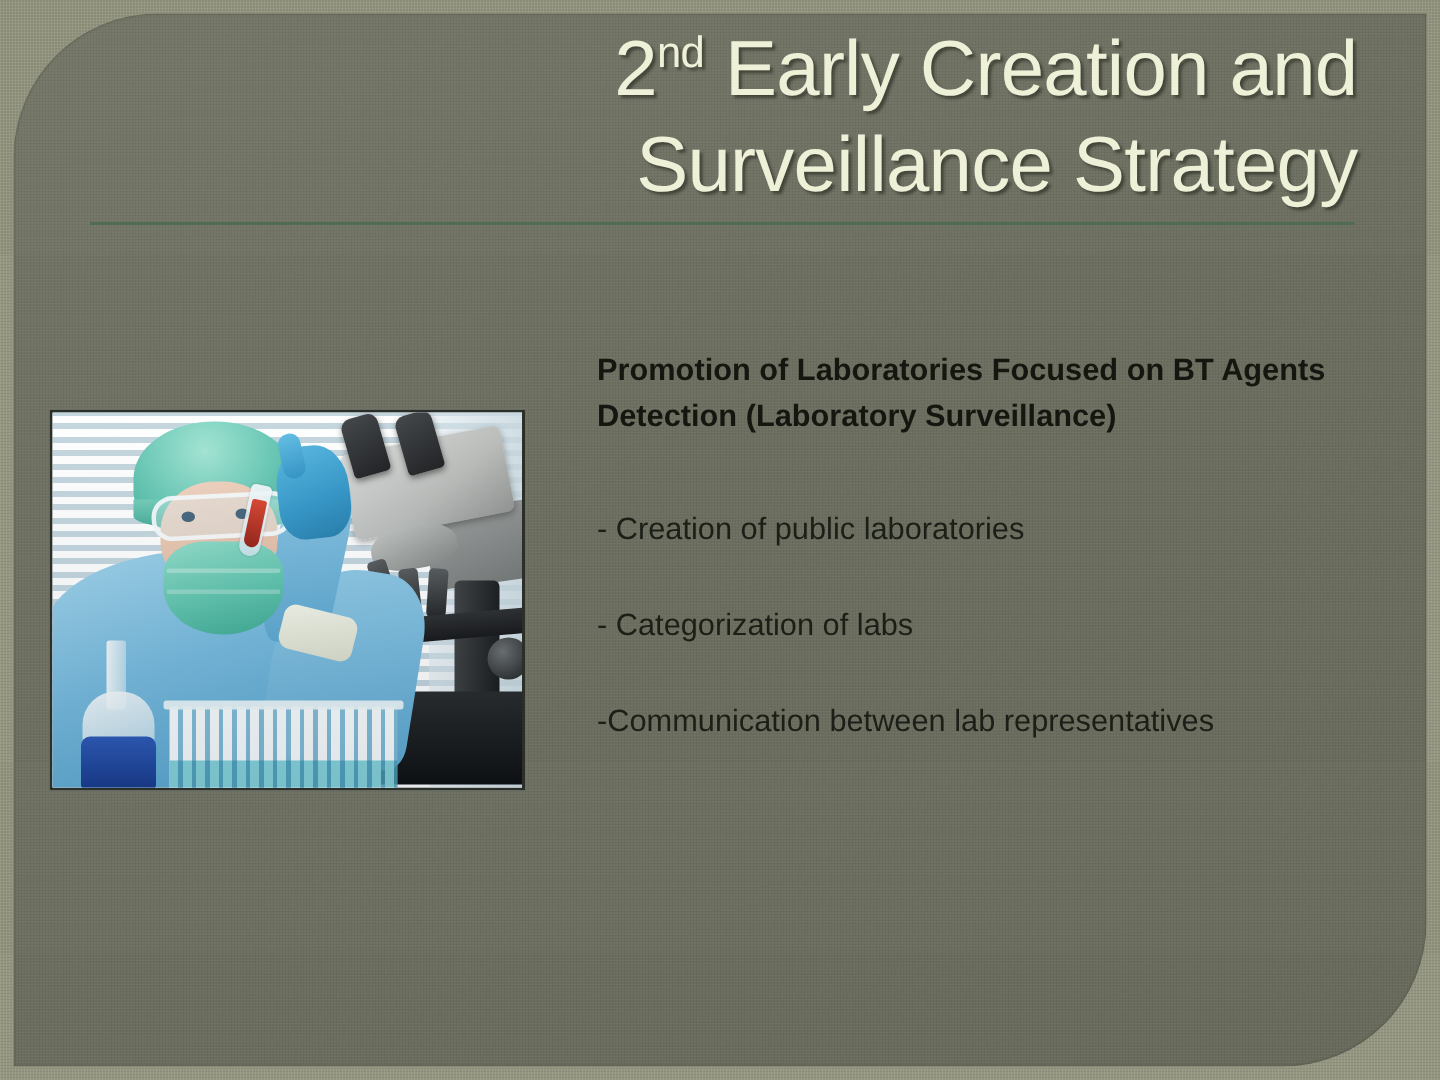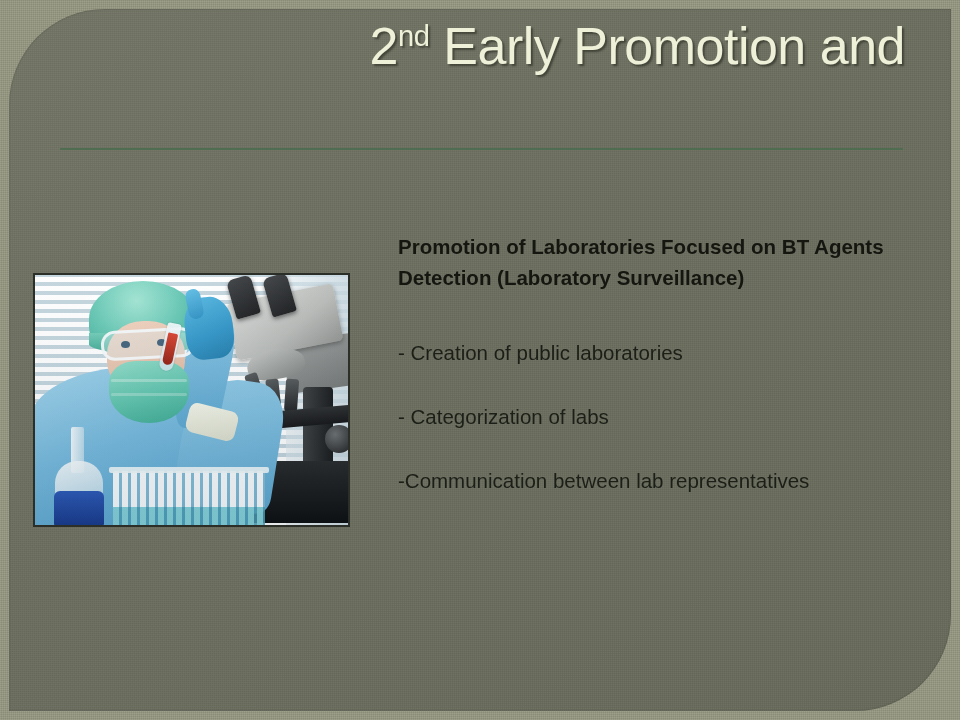--- a/index.html
+++ b/index.html
@@ -318,21 +318,22 @@
   .bullet:last-child { margin-bottom: 0; }
 </style>
 </head>
 <body>
 
 <div id="slide">
 
   <div id="panel"></div>
 
   <div id="title-block">
-    <div class="title-line"><span>2</span><sup>nd</sup><span> Early Promotion and</span></div>
+    <div class="title-line"><span>2</span><sup>nd</sup><span> Early Creation and</span></div>
+    <div class="title-line">Surveillance Strategy</div>
   </div>
   <div id="title-rule"></div>
 
   <div id="photo">
     <div class="ph ph-blinds"></div>
     <div class="ph ph-wallR"></div>
 
     <div class="ph ms-arm"></div>
     <div class="ph ms-col"></div>
     <div class="ph ms-head"></div>

